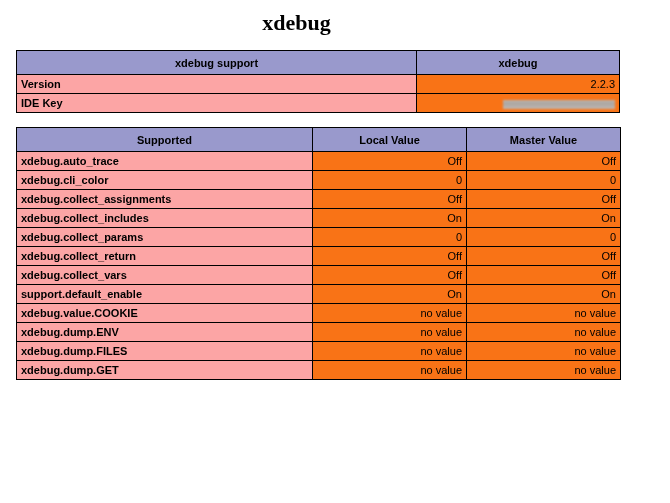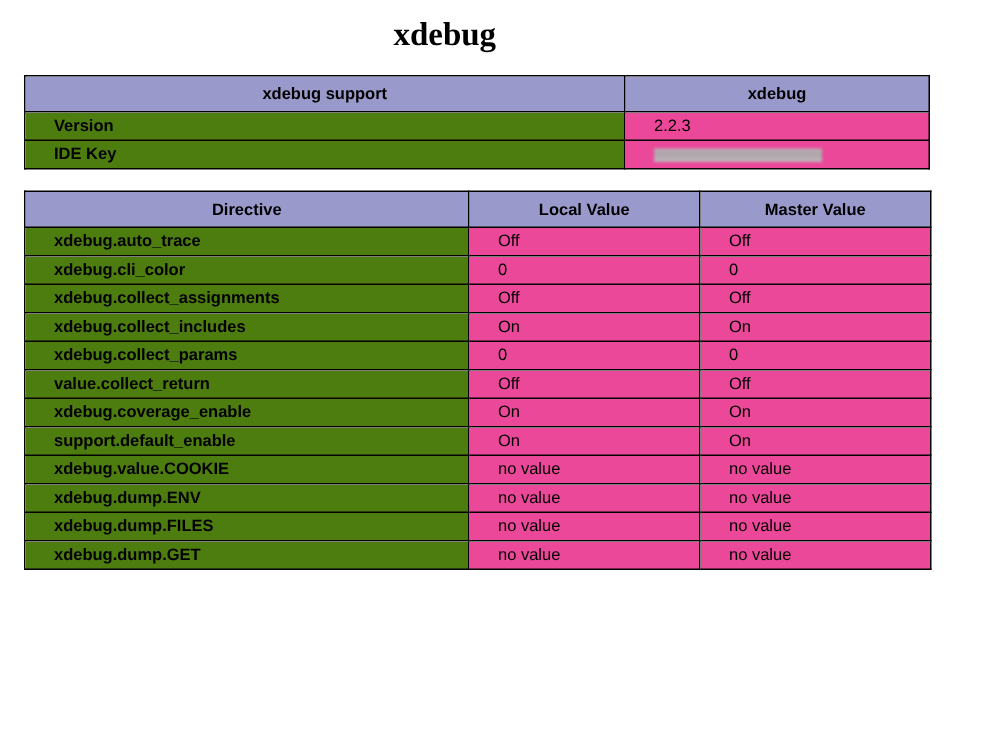--- a/index.html
+++ b/index.html
@@ -30,41 +30,41 @@
   }
   table.info {
     border-collapse: collapse;
     width: 604px;
     margin: 0 auto 14px auto;
     border: 1px solid #000000;
     table-layout: fixed;
   }
   table.info td, table.info th {
     border: 1px solid #000000;
-    padding: 3px 19px;
+    padding: 3px 4px;
     font-size: 11px;
     vertical-align: middle;
     overflow: hidden;
     white-space: nowrap;
   }
   th.hdr {
     background: #9999cc;
     text-align: center;
     font-weight: bold;
     height: 17px;
   }
   td.e {
-    background: #4d7c0f;
+    background: #fca5a5;
     font-weight: bold;
     text-align: left;
   }
   td.v {
-    background: #ec4899;
+    background: #f97316;
     font-weight: normal;
-    text-align: left;
+    text-align: right;
   }
   td.novalue {
   }
   .redacted {
     display: inline-block;
     width: 112px;
     height: 9px;
     background: linear-gradient(180deg, #b9b9b9 0%, #a9a9a9 40%, #bdbdbd 100%);
     vertical-align: middle;
     filter: blur(1.2px);
@@ -107,21 +107,21 @@
 
 
   <table class="info">
     <colgroup>
         <col class="col-dir">
         <col class="col-val">
         <col class="col-val">
       </colgroup>
     <tbody>
       <tr>
-        <th class="hdr">Directive</th>
+        <th class="hdr">Supported</th>
         <th class="hdr">Local Value</th>
         <th class="hdr">Master Value</th>
       </tr>
       <tr>
         <td class="e">xdebug.auto_trace</td>
         <td class="v">Off</td>
         <td class="v">Off</td>
       </tr>
       <tr>
         <td class="e">xdebug.cli_color</td>
@@ -137,28 +137,28 @@
         <td class="e">xdebug.collect_includes</td>
         <td class="v">On</td>
         <td class="v">On</td>
       </tr>
       <tr>
         <td class="e">xdebug.collect_params</td>
         <td class="v">0</td>
         <td class="v">0</td>
       </tr>
       <tr>
-        <td class="e">value.collect_return</td>
+        <td class="e">xdebug.collect_return</td>
         <td class="v">Off</td>
         <td class="v">Off</td>
       </tr>
       <tr>
-        <td class="e">xdebug.coverage_enable</td>
-        <td class="v">On</td>
-        <td class="v">On</td>
+        <td class="e">xdebug.collect_vars</td>
+        <td class="v">Off</td>
+        <td class="v">Off</td>
       </tr>
       <tr>
         <td class="e">support.default_enable</td>
         <td class="v">On</td>
         <td class="v">On</td>
       </tr>
       <tr>
         <td class="e">xdebug.value.COOKIE</td>
         <td class="v novalue">no value</td>
         <td class="v novalue">no value</td>

